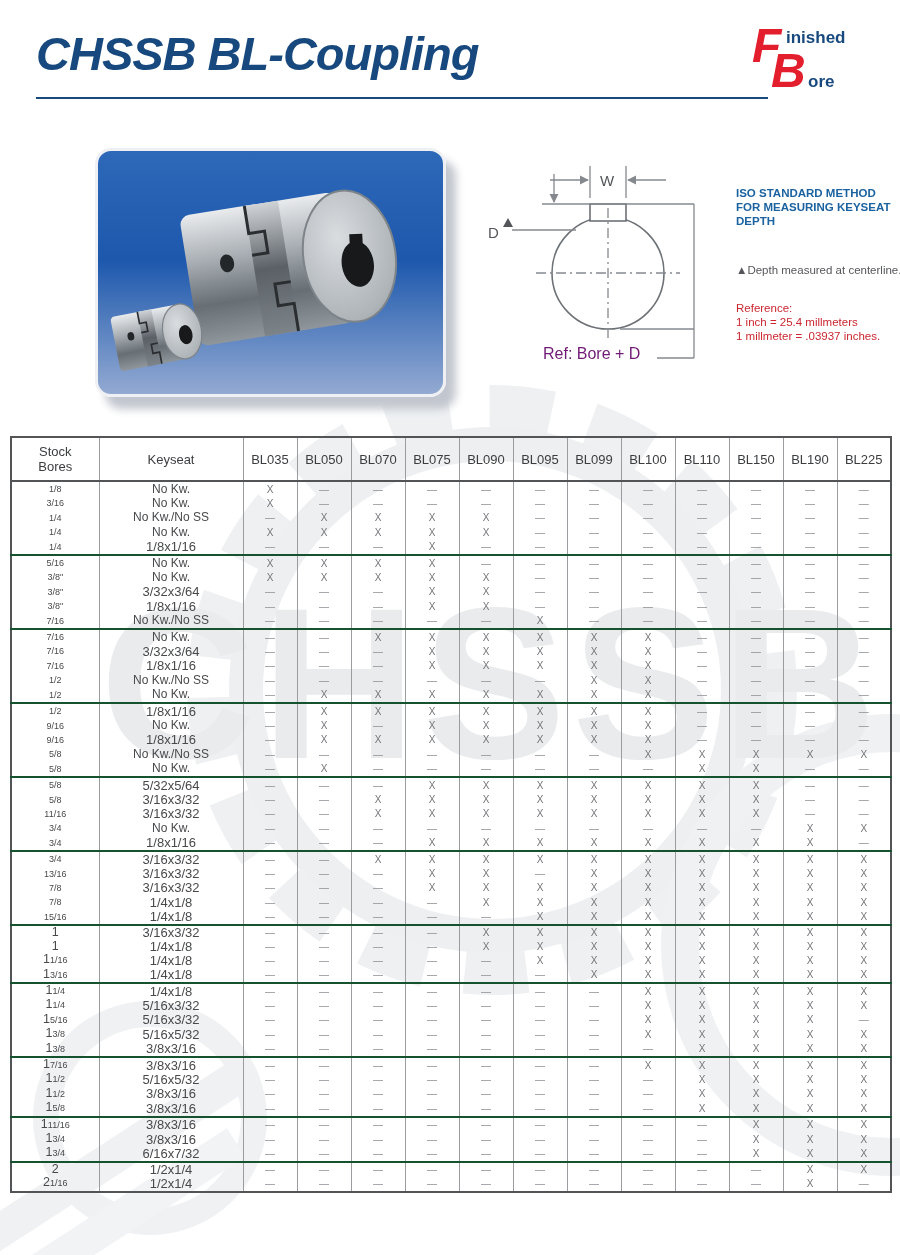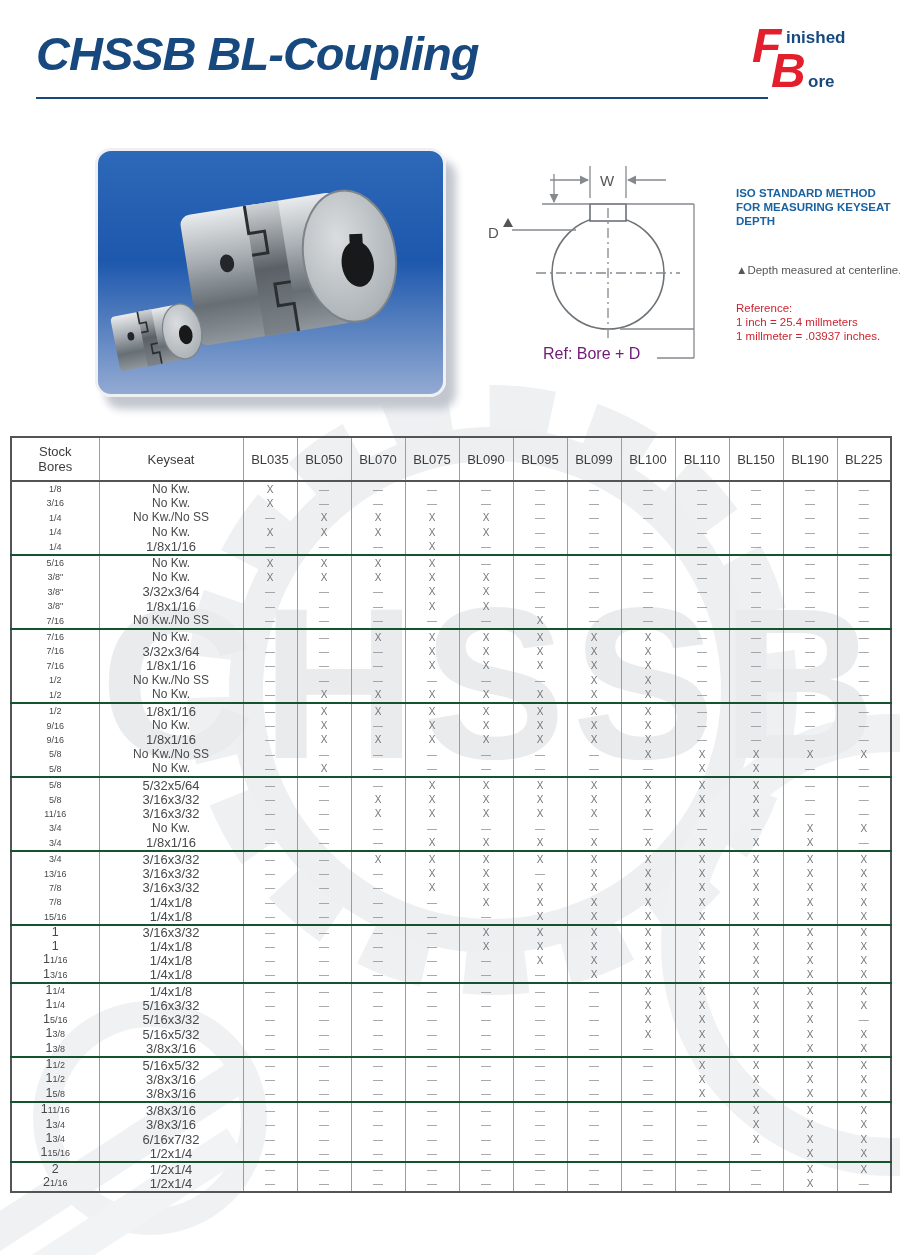--- a/index.html
+++ b/index.html
@@ -841,20 +841,36 @@
         <td class="md">—</td>
         <td class="md">—</td>
         <td class="mx">X</td>
         <td class="mx">X</td>
         <td class="mx">X</td>
         <td class="mx">X</td>
       </tr>
     </tbody>
     <tbody>
       <tr>
+        <td class="bore"><span class="bw">1</span><span class="bf">7/16</span></td>
+        <td class="key">3/8x3/16</td>
+        <td class="md">—</td>
+        <td class="md">—</td>
+        <td class="md">—</td>
+        <td class="md">—</td>
+        <td class="md">—</td>
+        <td class="md">—</td>
+        <td class="md">—</td>
+        <td class="mx">X</td>
+        <td class="mx">X</td>
+        <td class="mx">X</td>
+        <td class="mx">X</td>
+        <td class="mx">X</td>
+      </tr>
+      <tr>
         <td class="bore"><span class="bw">1</span><span class="bf">1/2</span></td>
         <td class="key">5/16x5/32</td>
         <td class="md">—</td>
         <td class="md">—</td>
         <td class="md">—</td>
         <td class="md">—</td>
         <td class="md">—</td>
         <td class="md">—</td>
         <td class="md">—</td>
         <td class="md">—</td>
@@ -938,36 +954,20 @@
         <td class="md">—</td>
         <td class="md">—</td>
         <td class="md">—</td>
         <td class="md">—</td>
         <td class="md">—</td>
         <td class="md">—</td>
         <td class="mx">X</td>
         <td class="mx">X</td>
         <td class="mx">X</td>
       </tr>
-      <tr>
-        <td class="bore"><span class="bw">1</span><span class="bf">15/16</span></td>
-        <td class="key">1/2x1/4</td>
-        <td class="md">—</td>
-        <td class="md">—</td>
-        <td class="md">—</td>
-        <td class="md">—</td>
-        <td class="md">—</td>
-        <td class="md">—</td>
-        <td class="md">—</td>
-        <td class="md">—</td>
-        <td class="md">—</td>
-        <td class="md">—</td>
-        <td class="mx">X</td>
-        <td class="mx">X</td>
-      </tr>
     </tbody>
     <tbody>
       <tr>
         <td class="bore"><span class="bw">2</span></td>
         <td class="key">1/2x1/4</td>
         <td class="md">—</td>
         <td class="md">—</td>
         <td class="md">—</td>
         <td class="md">—</td>
         <td class="md">—</td>

